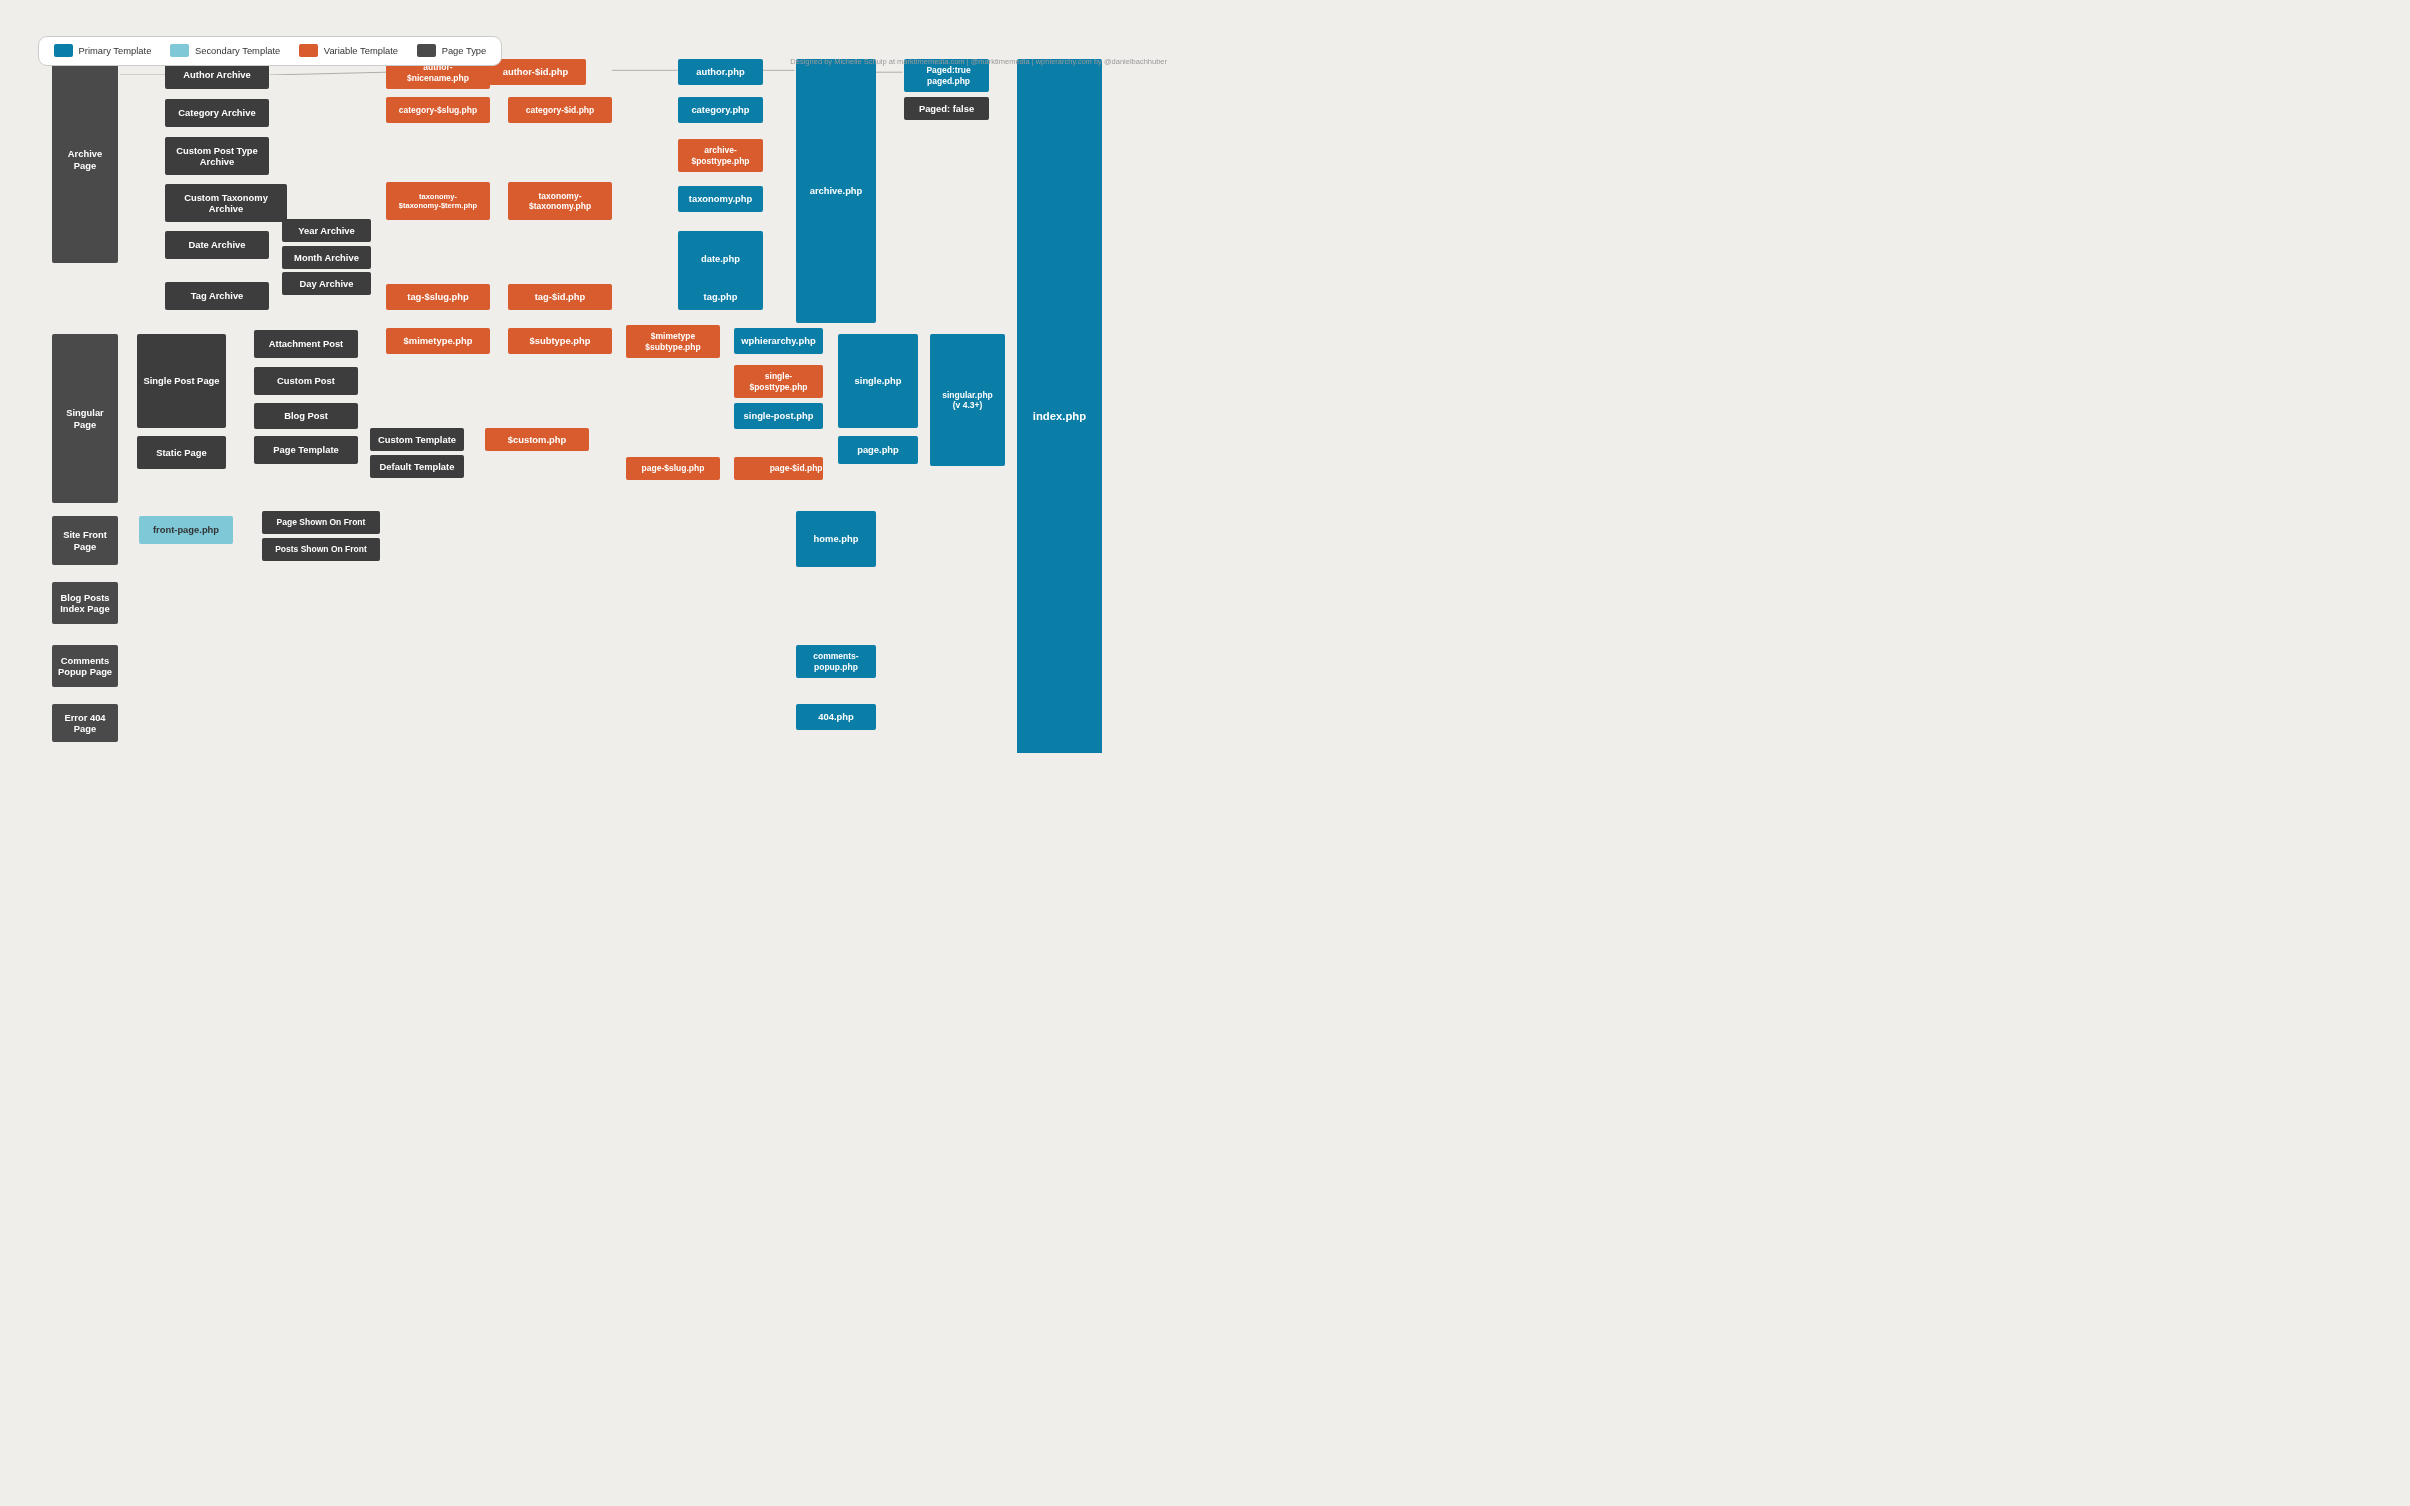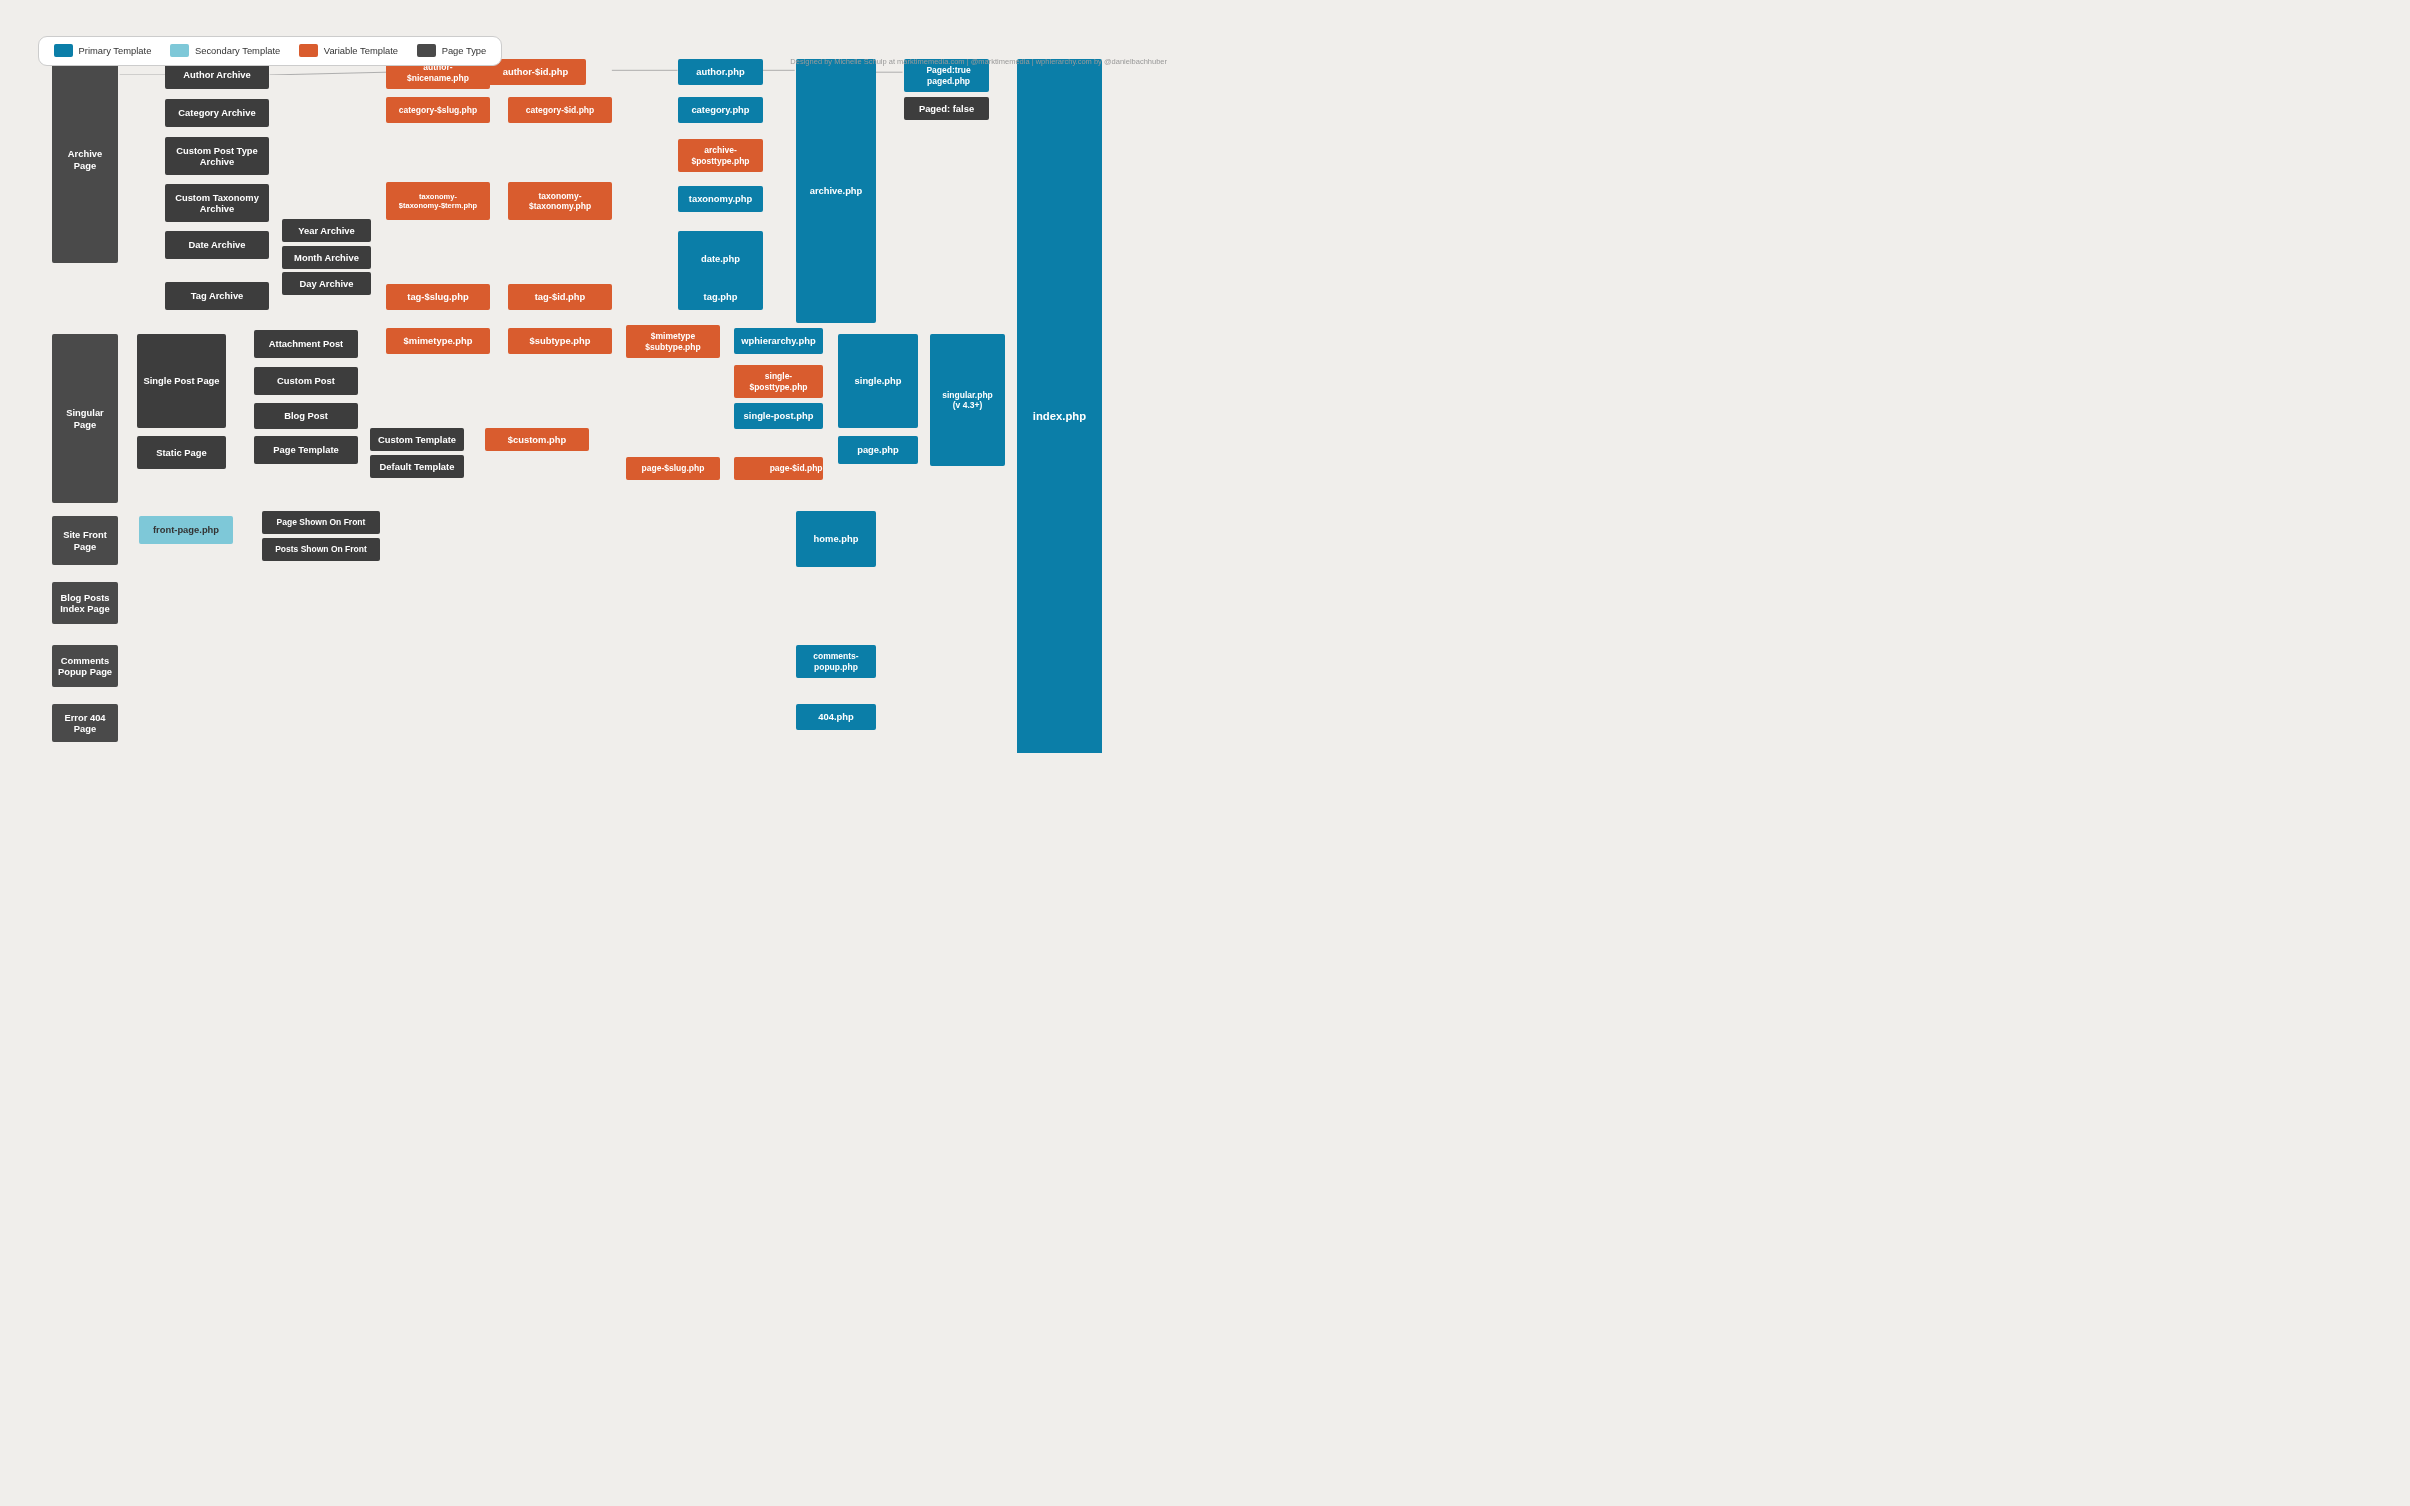--- a/index.html
+++ b/index.html
@@ -220,21 +220,21 @@
     <line x1="125" y1="415" x2="145" y2="482"></line>
   </svg>
 
   <div class="node node-page-type" style="left:52px;top:56px;width:66px;height:207px;">Archive
 Page</div>
 
   <div class="node node-dark" style="left:165px;top:61px;width:104px;height:28px;">Author Archive</div>
   <div class="node node-dark" style="left:165px;top:99px;width:104px;height:28px;">Category Archive</div>
   <div class="node node-dark" style="left:165px;top:137px;width:104px;height:38px;white-space:pre-line;">Custom Post Type
 Archive</div>
-  <div class="node node-dark" style="left:165px;top:184px;width:104px;height:38px;white-space:pre-line;text-align:center;">Custom Taxonomy
+  <div class="node node-dark" style="left:165px;top:184px;width:122px;height:38px;white-space:pre-line;text-align:center;">Custom Taxonomy
 Archive</div>
   <div class="node node-dark" style="left:165px;top:231px;width:104px;height:28px;">Date Archive</div>
   <div class="node node-dark" style="left:165px;top:282px;width:104px;height:28px;">Tag Archive</div>
 
   <div class="node node-dark" style="left:282px;top:219px;width:89px;height:22.6px;">Year Archive</div>
   <div class="node node-dark" style="left:282px;top:246px;width:89px;height:22.6px;">Month Archive</div>
   <div class="node node-dark" style="left:282px;top:272px;width:89px;height:22.6px;">Day Archive</div>
 
   <div class="node node-variable" style="left:386px;top:56px;width:104px;height:33px;white-space:pre-line;font-size:8.5px;">author-
 $nicename.php</div>

